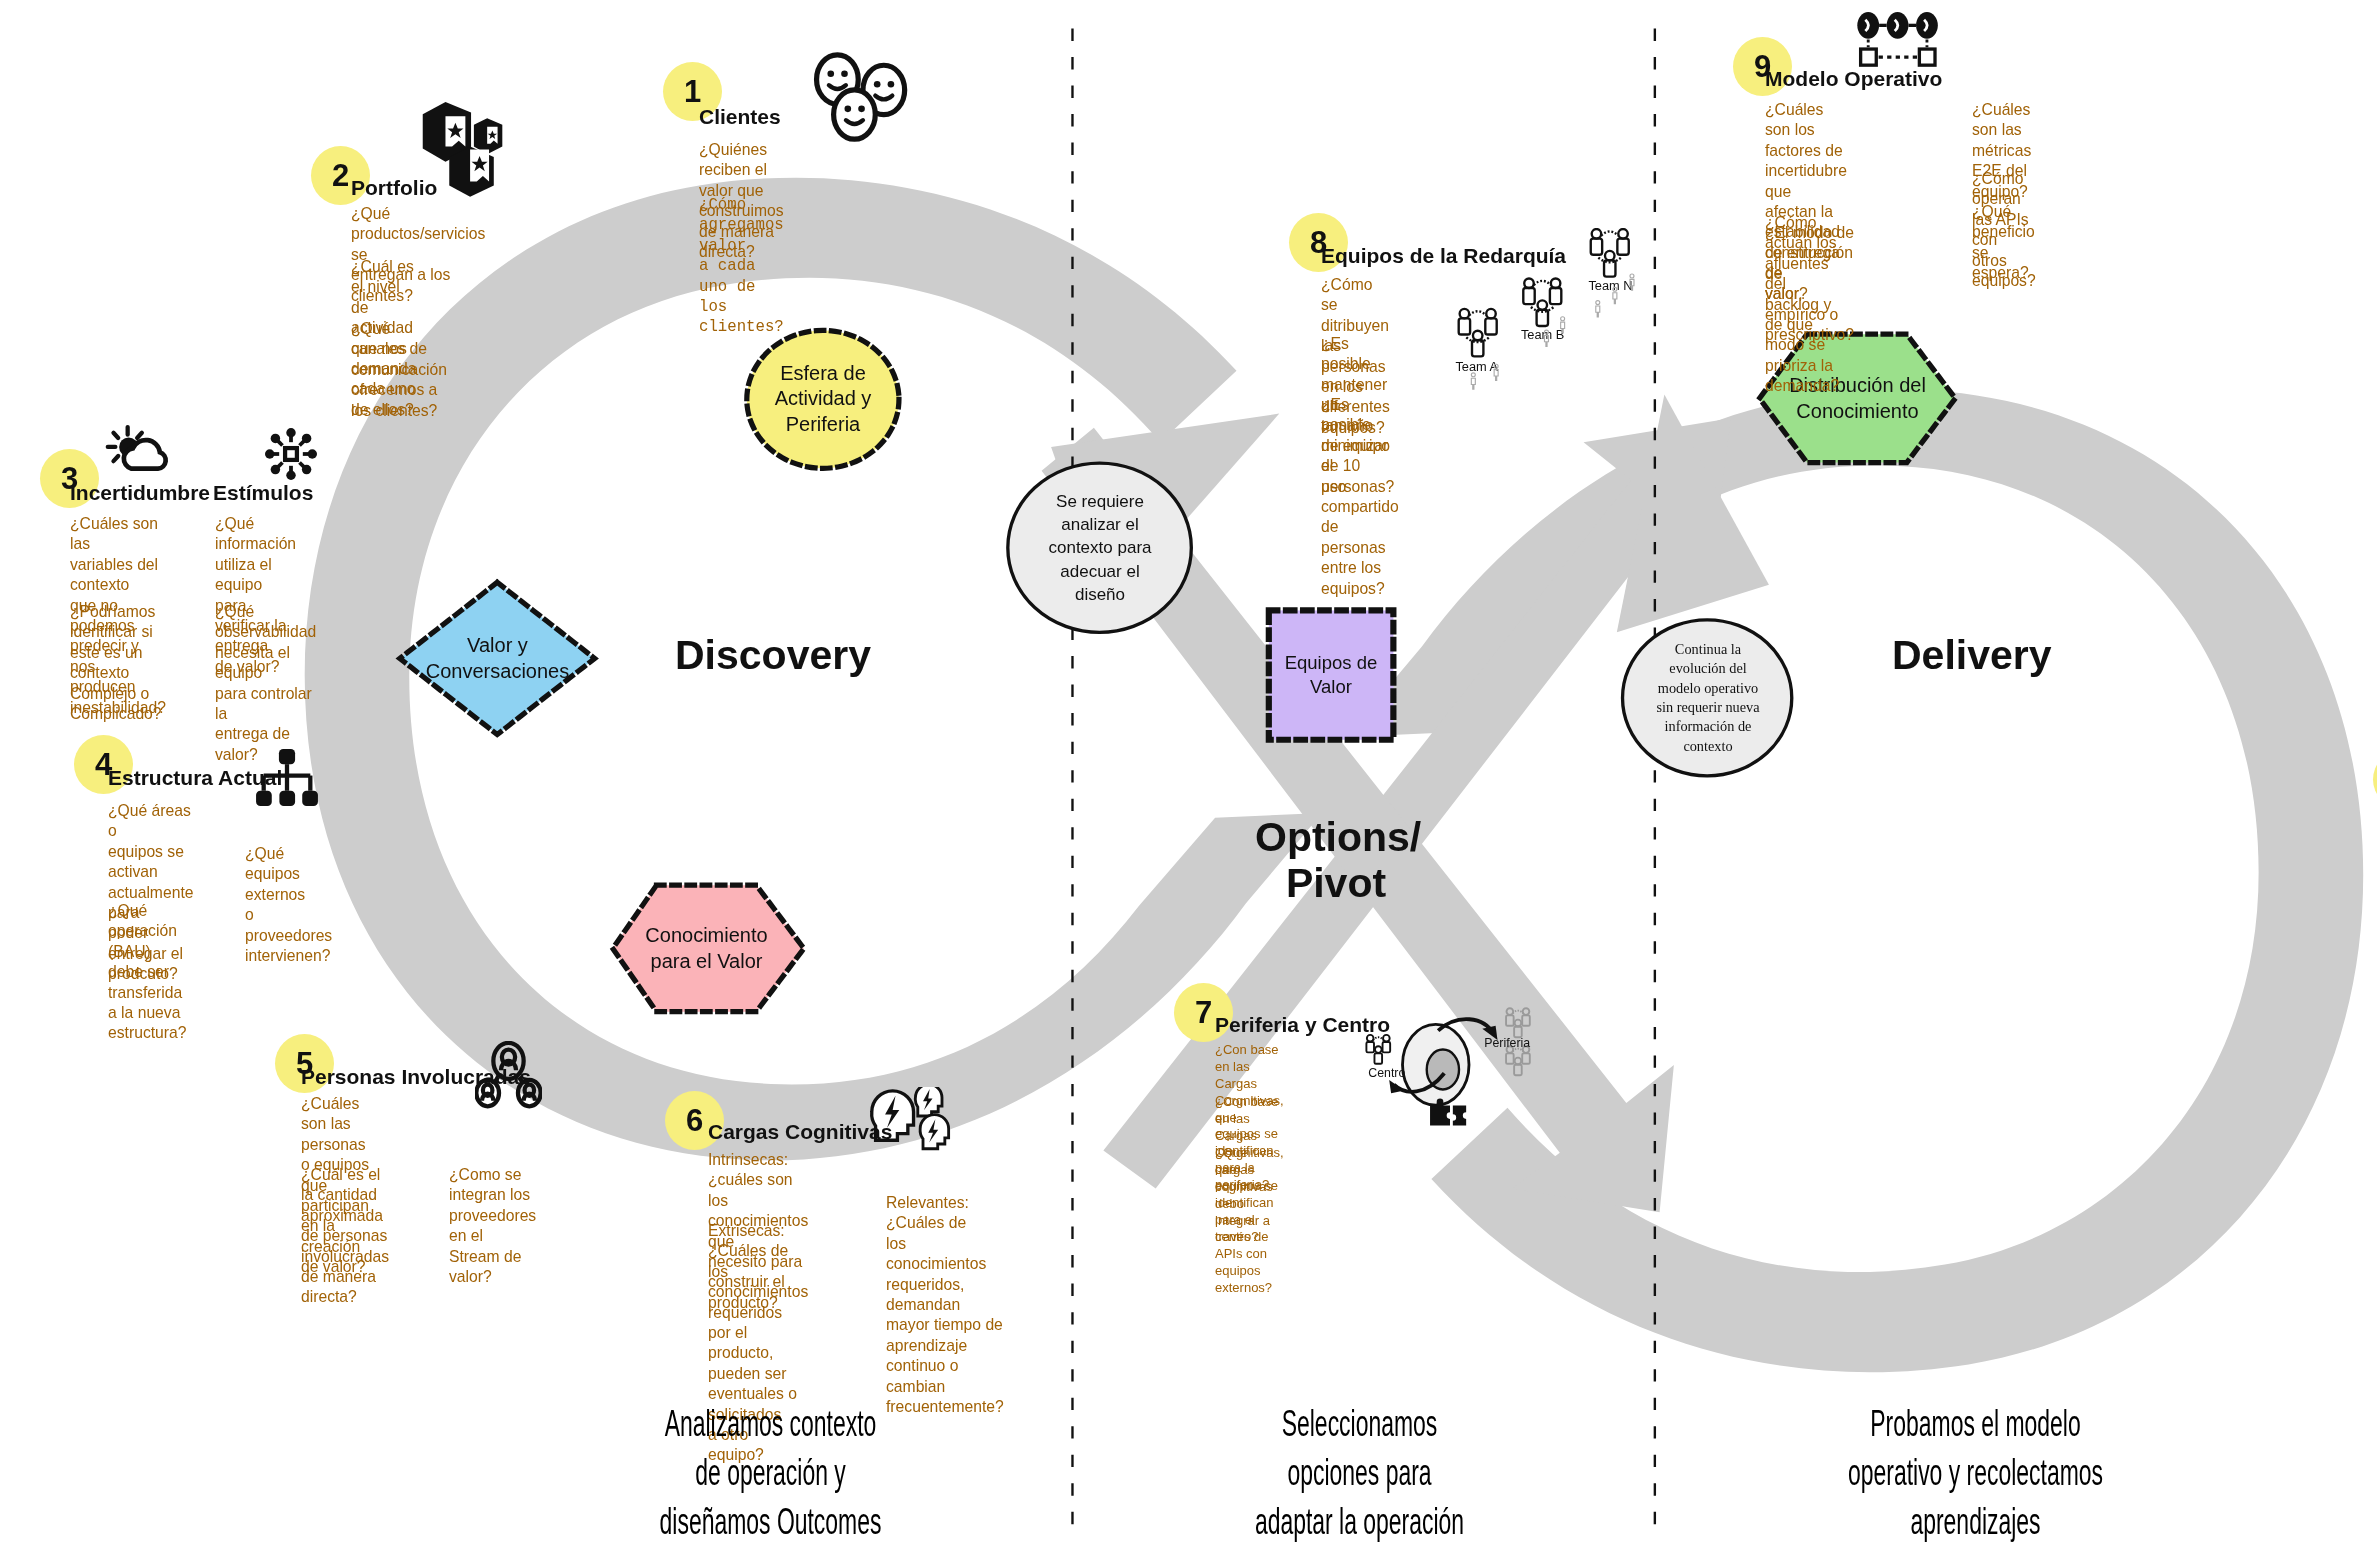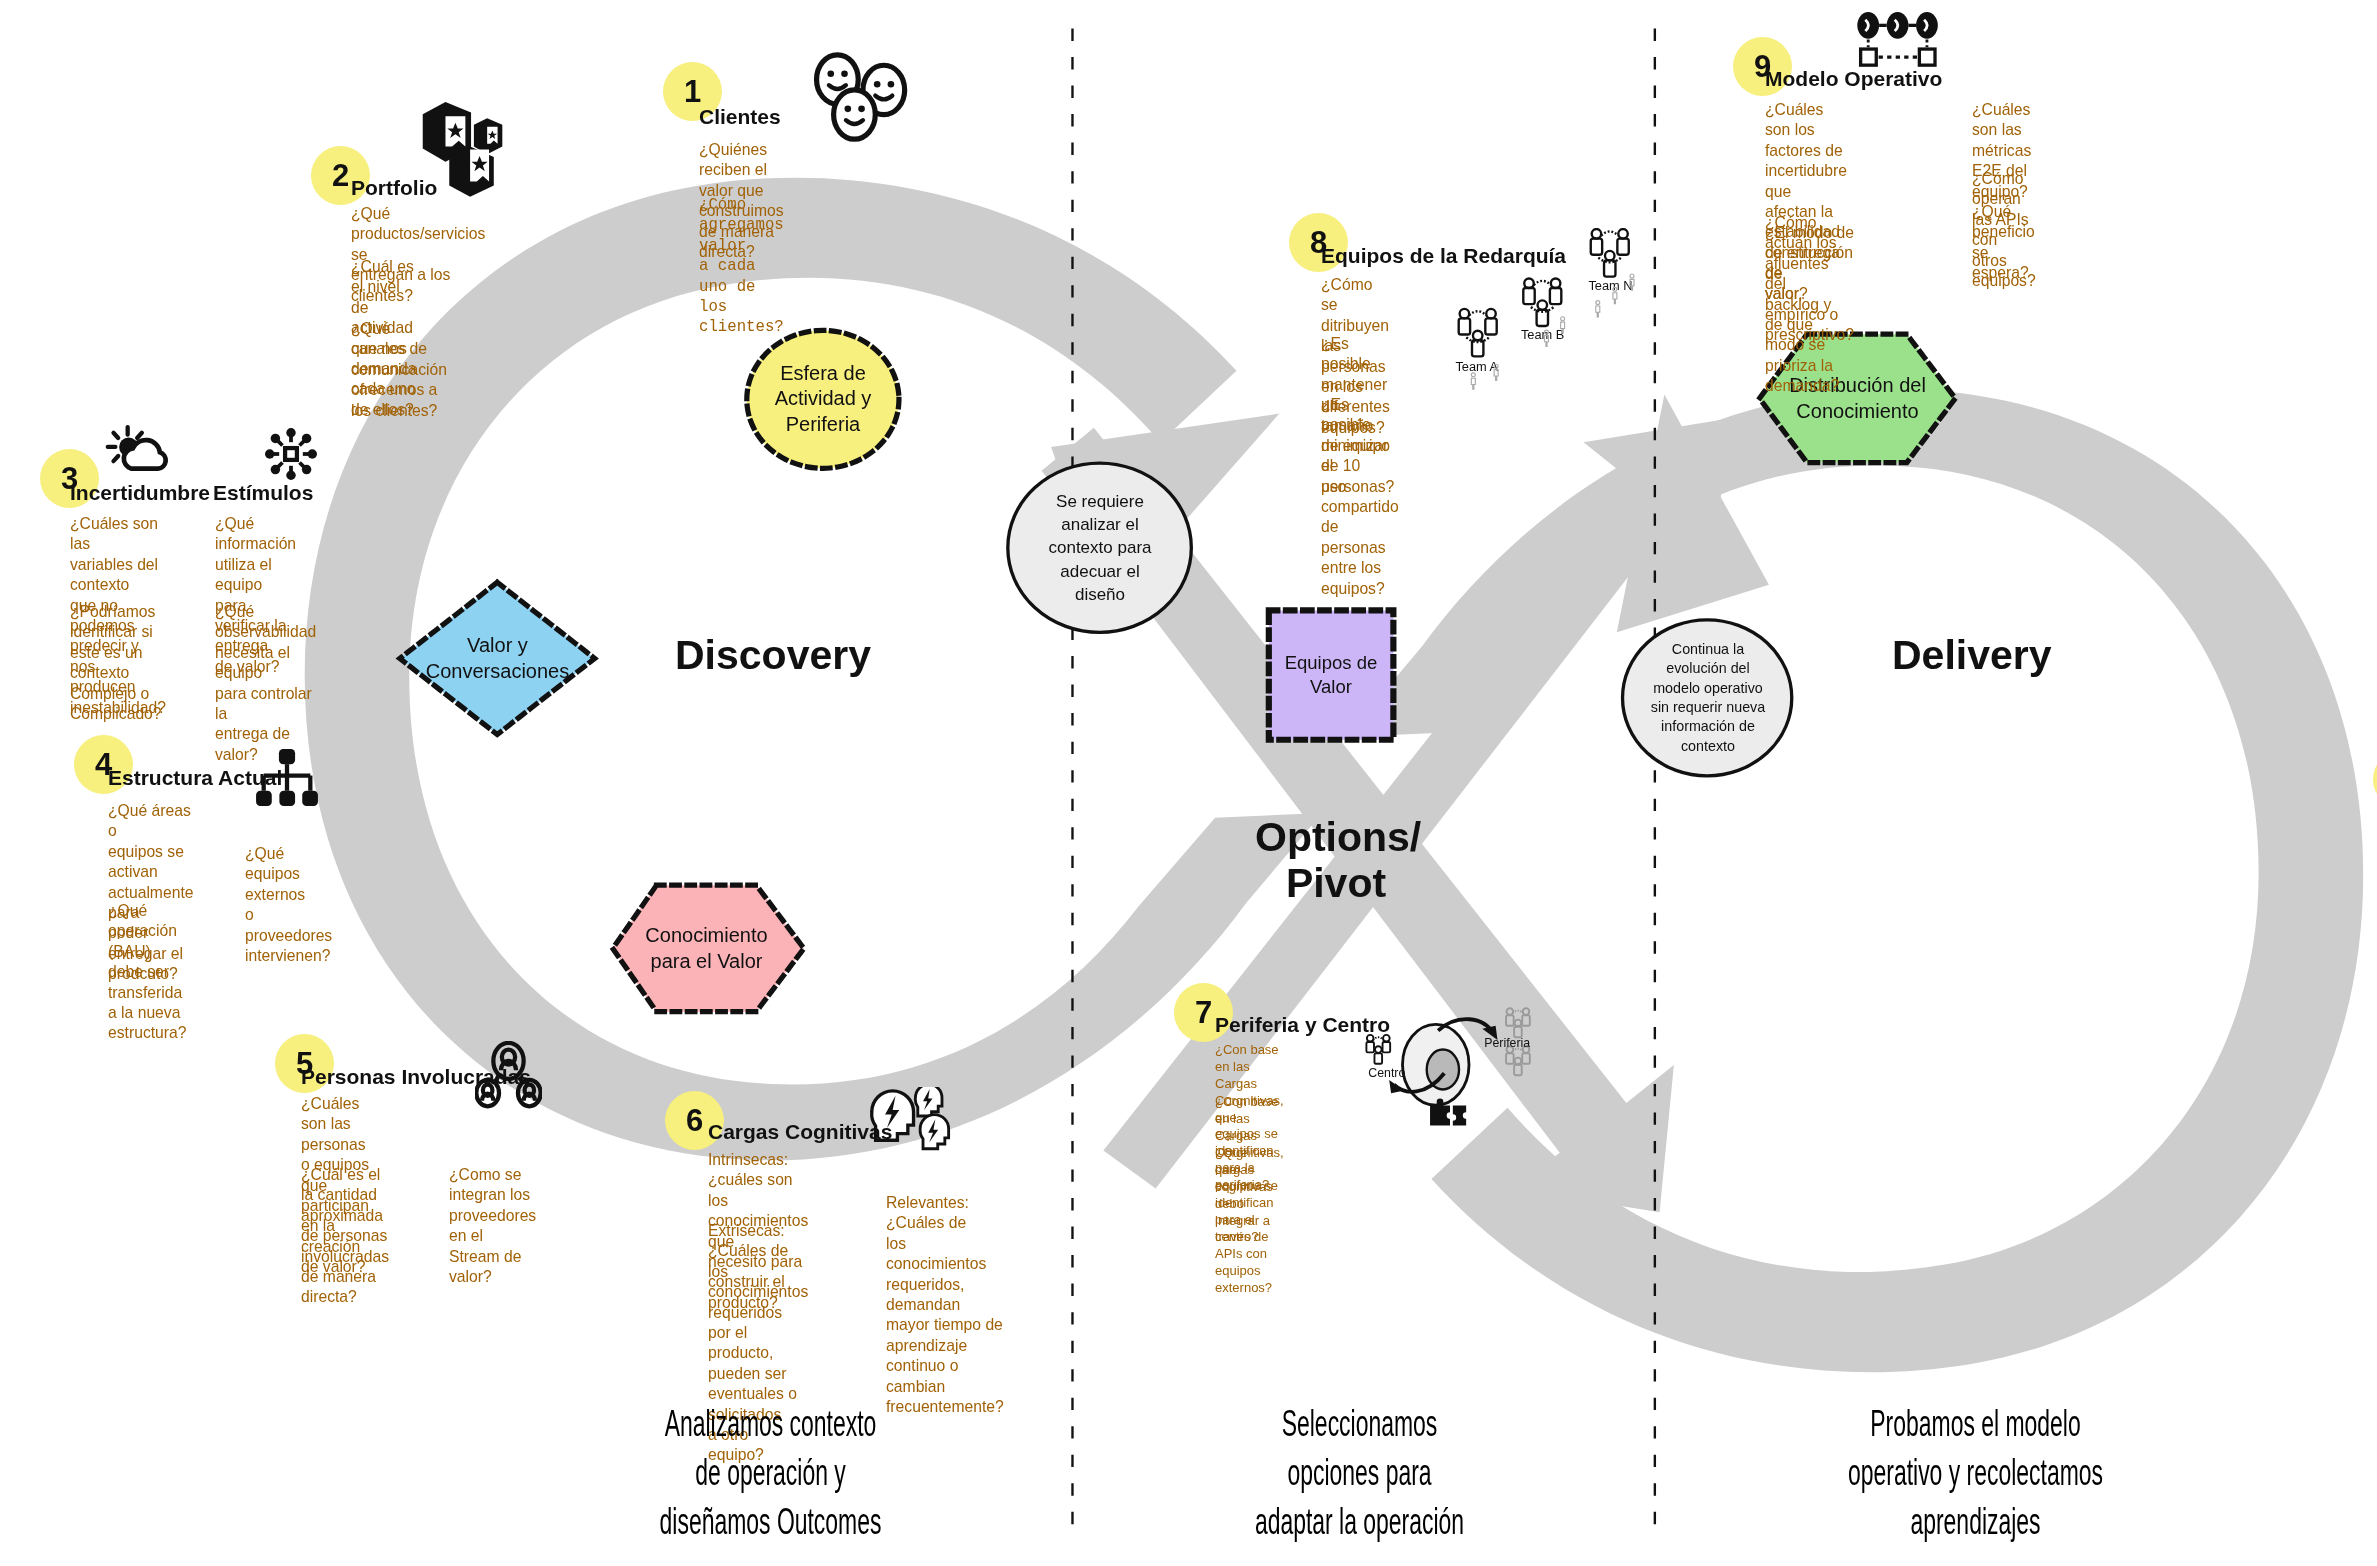--- a/index.html
+++ b/index.html
@@ -133,21 +133,21 @@
 
   <div class="shape-label" style="left:1263px;top:632px;width:136px;height:86px;white-space:pre-line;font-size:18.5px;">Equipos de
 Valor</div>
 
   <div class="shape-label" style="left:1019px;top:475px;width:162px;height:146px;white-space:pre-line;font-size:17px;line-height:1.36;text-align:center;">Se requiere
 analizar el
 contexto para
 adecuar el
 diseño</div>
 
-  <div class="shape-label" style="left:1632px;top:625px;width:152px;height:146px;white-space:pre-line;font-size:14.3px;line-height:1.36;">Continua la
+  <div class="shape-label" style="left:1632px;top:625px;width:152px;height:146px;white-space:pre-line;font-size:14.3px;line-height:1.36;font-family:Liberation Serif, serif;">Continua la
 evolución del
 modelo operativo
 sin requerir nueva
 información de
 contexto</div>
 
   <div class="phase" style="left:675px;top:632px;">Discovery</div>
   <div class="phase" style="left:1892px;top:632px;">Delivery</div>
   <div class="phase two" style="left:1255px;top:815px;width:162px;white-space:pre-line;">Options/
 Pivot</div>

